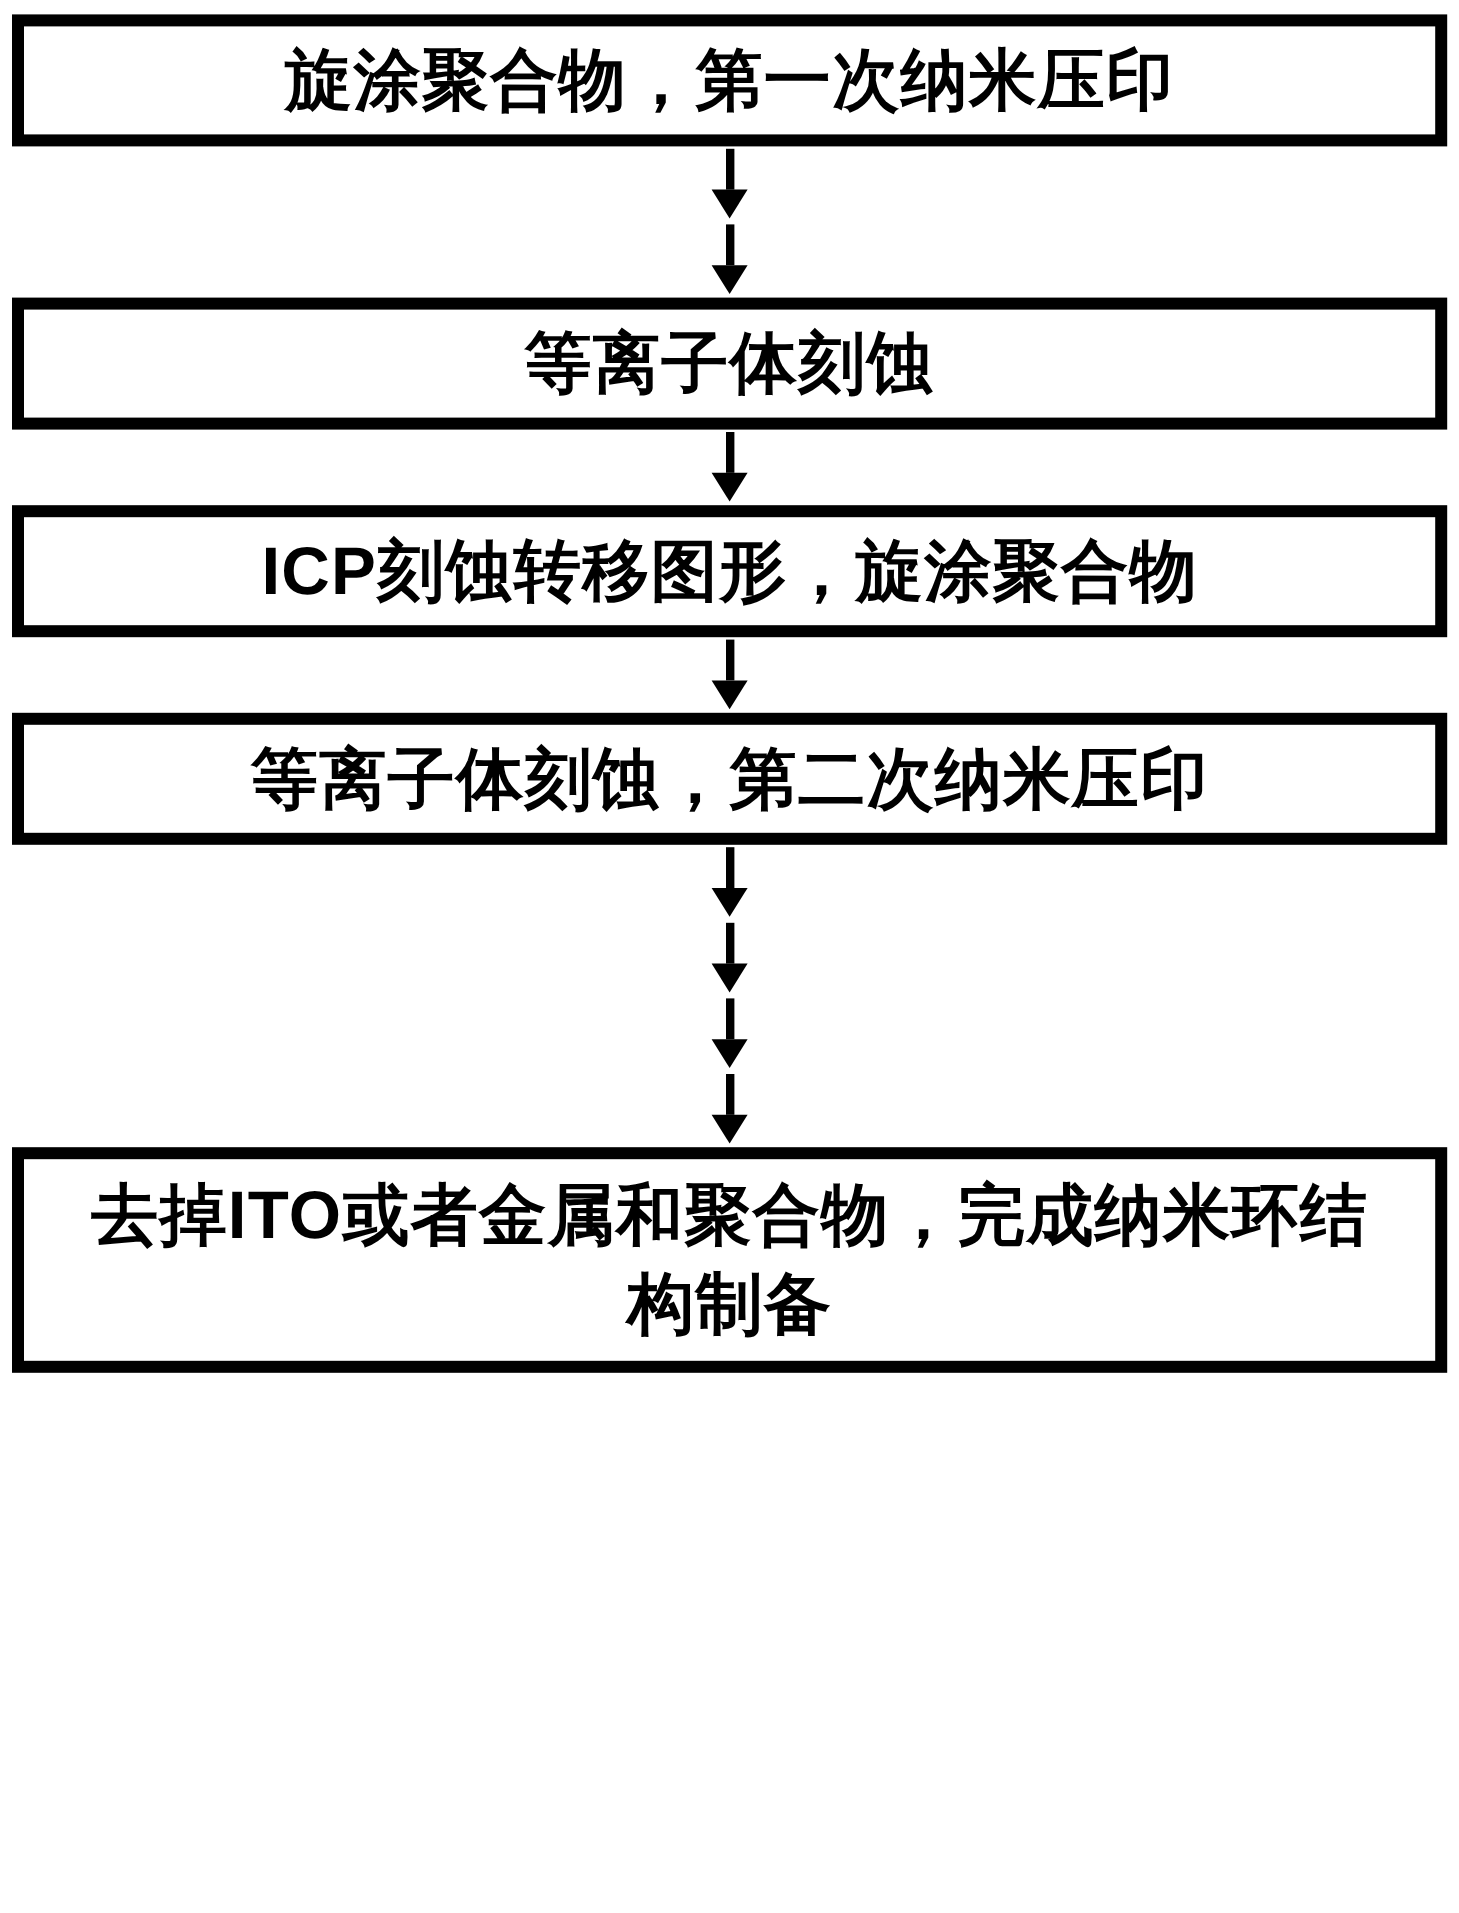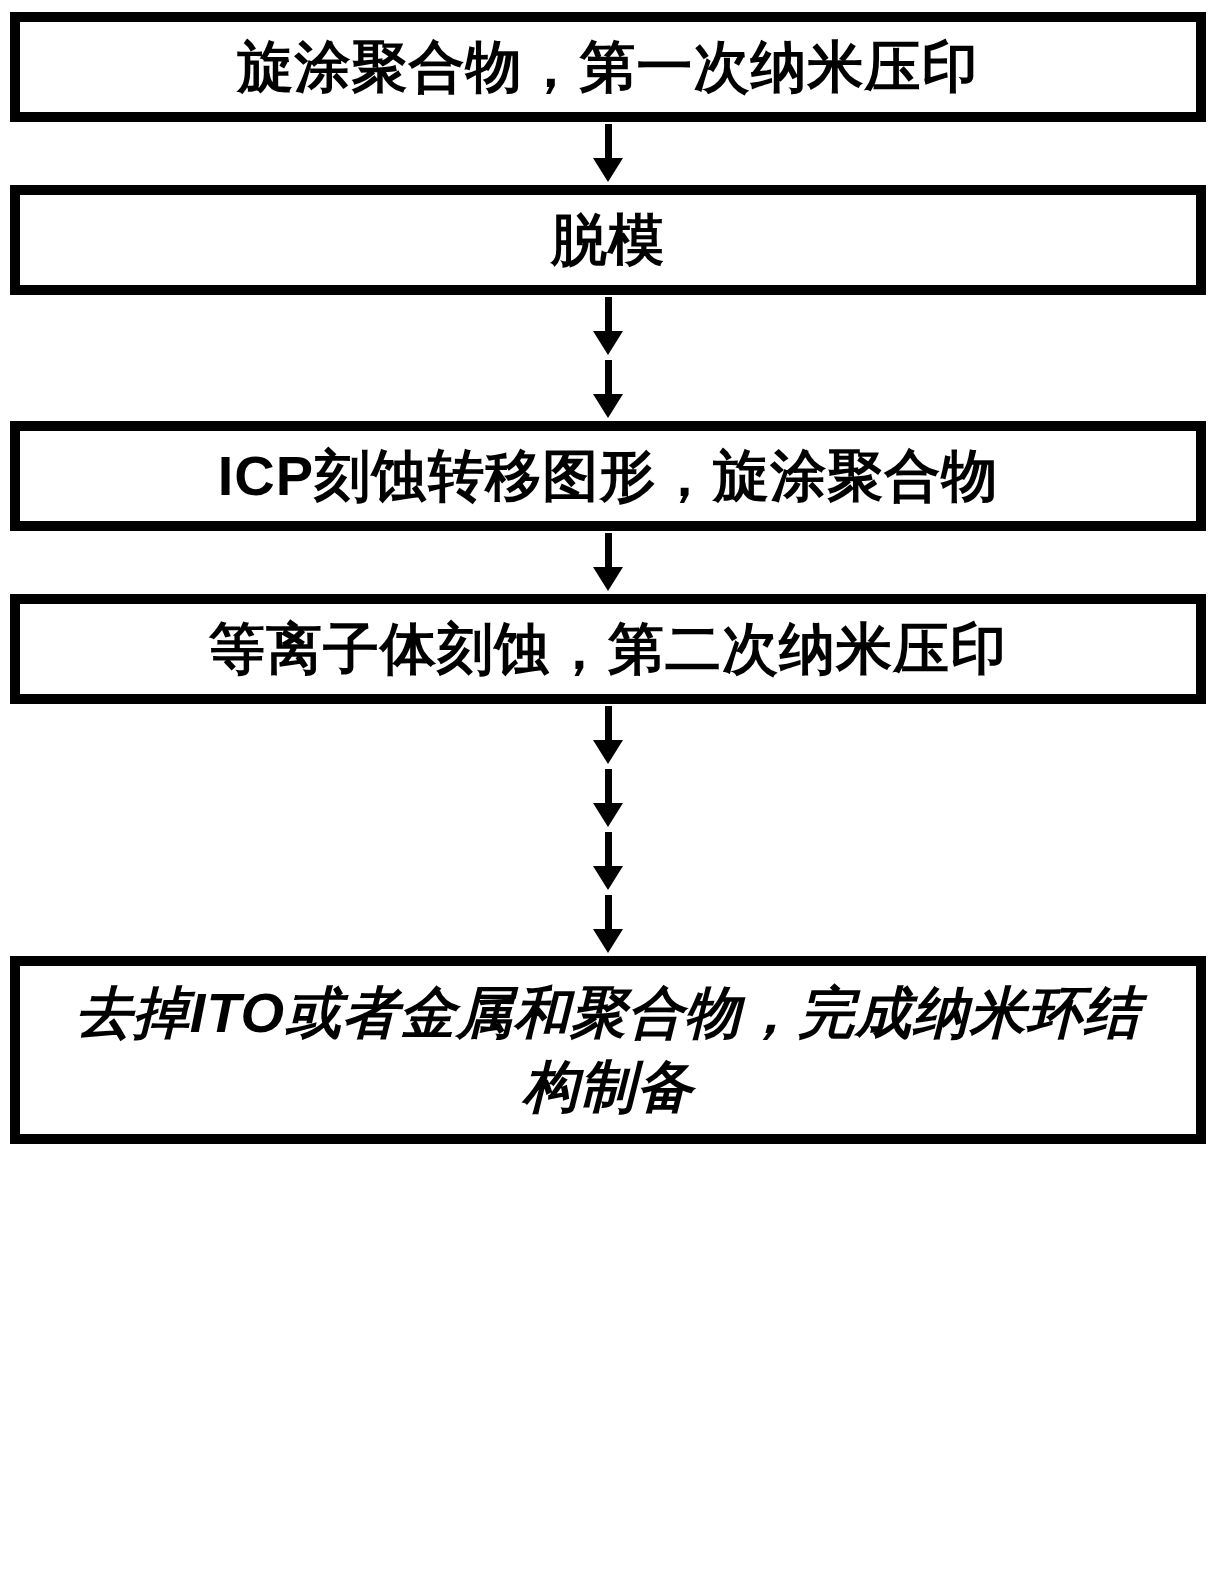--- a/index.html
+++ b/index.html
@@ -29,21 +29,20 @@
     border: 10px solid #000000;
     background: #ffffff;
     display: flex;
     align-items: center;
     justify-content: center;
     text-align: center;
     padding: 4px 30px;
   }
   .box.tall {
     min-height: 188px;
-    font-style: italic;
   }
   .box-label {
     font-size: 56px;
     font-weight: 700;
     color: #000000;
     line-height: 1.32;
     letter-spacing: 1px;
   }
   .arrow {
     height: 63px;
@@ -73,28 +72,28 @@
   <div class="flow">
 
     <div class="box">
       <span class="box-label">旋涂聚合物，第一次纳米压印</span>
     </div>
     <div class="arrow">
       <div class="arrow-line"></div>
       <div class="arrow-head"></div>
     </div>
 
-    <div class="box">
-      <span class="box-label">脱模</span>
-    </div>
     <div class="arrow">
       <div class="arrow-line"></div>
       <div class="arrow-head"></div>
     </div>
 
+    <div class="box">
+      <span class="box-label">等离子体刻蚀</span>
+    </div>
     <div class="arrow">
       <div class="arrow-line"></div>
       <div class="arrow-head"></div>
     </div>
 
     <div class="box">
       <span class="box-label">ICP刻蚀转移图形，旋涂聚合物</span>
     </div>
     <div class="arrow">
       <div class="arrow-line"></div>

